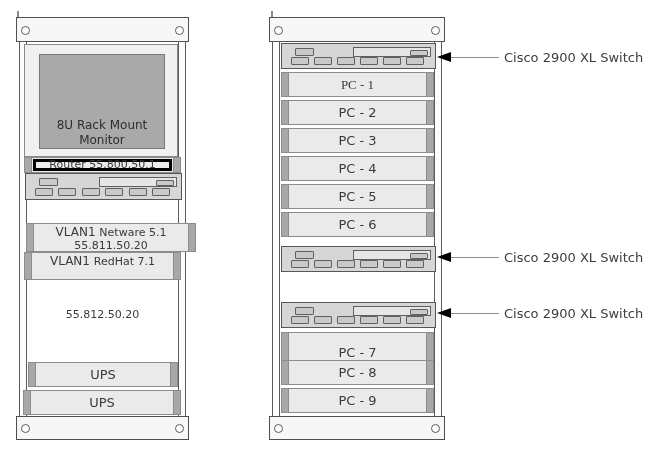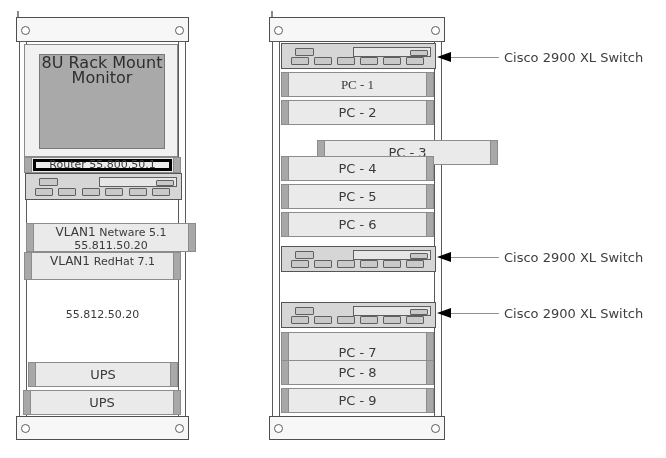--- a/index.html
+++ b/index.html
@@ -35,22 +35,22 @@
 
   .server { flex-direction:column; justify-content:flex-start; padding-top:1px; }
   .srv-line1 { font-size:12px; line-height:14px; white-space:nowrap; }
   .srv-sub  { font-size:11px; }
   .srv-ip   { font-size:11px; line-height:12px; }
 
   
   .bezel { background:#f1f1f1; border:1px solid #8a8a8a; }
   .screen {
     position:absolute; background:#a9a9a9; border:1px solid #787878;
-    display:flex; align-items:flex-start; justify-content:center; text-align:center;
-    font-size:16px; line-height:15px; color:#2e2e2e;
+    display:flex; align-items:flex-end; justify-content:center; text-align:center;
+    font-size:12px; line-height:15px; color:#2e2e2e;
   }
 
   
   .router-inner {
     position:absolute; left:8px; right:8px; top:1px; bottom:1px;
     background:#ececec; border:3px solid #000000;
     display:flex; align-items:center; justify-content:center;
     font-size:11px; line-height:12px; white-space:nowrap;
   }
 
@@ -178,21 +178,21 @@
         <span class="port"></span>
       </span>
     </div>
 
     <div class="abs device" style="left:281px; top:72px; width:153px; height:25px;font-family:Liberation Serif, serif;">
         <span>PC - 1</span>
       </div>
     <div class="abs device" style="left:281px; top:100px; width:153px; height:25px;">
         <span>PC - 2</span>
       </div>
-    <div class="abs device" style="left:281px; top:140px; width:181px; height:25px;margin-left:36px;">
+    <div class="abs device" style="left:281px; top:128px; width:153px; height:25px;">
         <span>PC - 3</span>
       </div>
     <div class="abs device" style="left:281px; top:156px; width:153px; height:25px;">
         <span>PC - 4</span>
       </div>
     <div class="abs device" style="left:281px; top:184px; width:153px; height:25px;">
         <span>PC - 5</span>
       </div>
     <div class="abs device" style="left:281px; top:212px; width:153px; height:25px;">
         <span>PC - 6</span>

